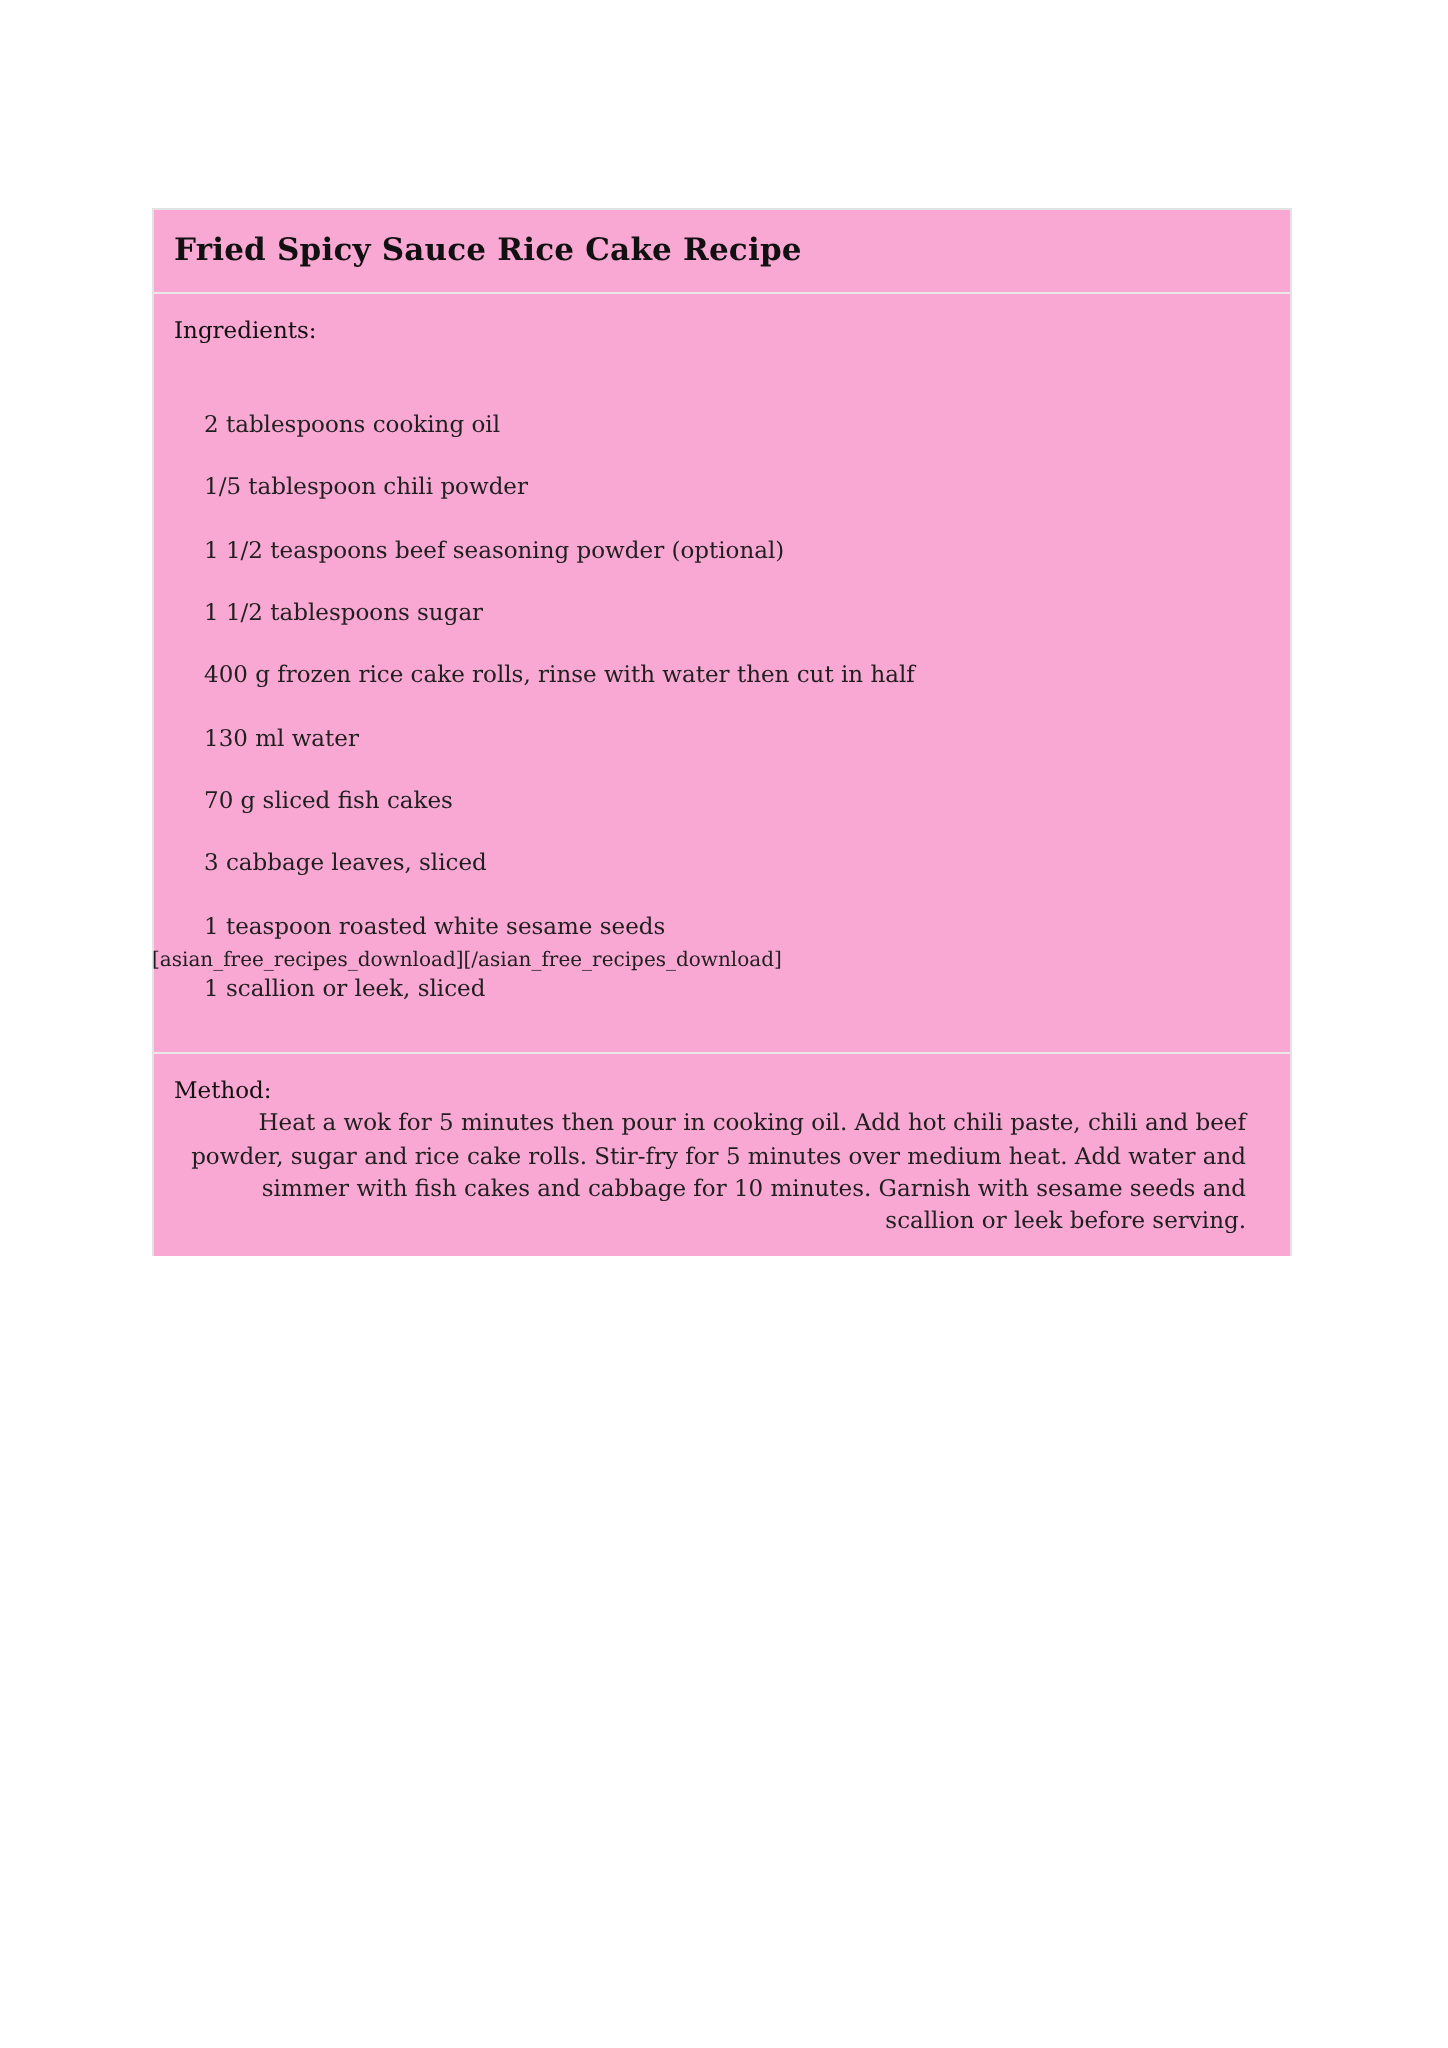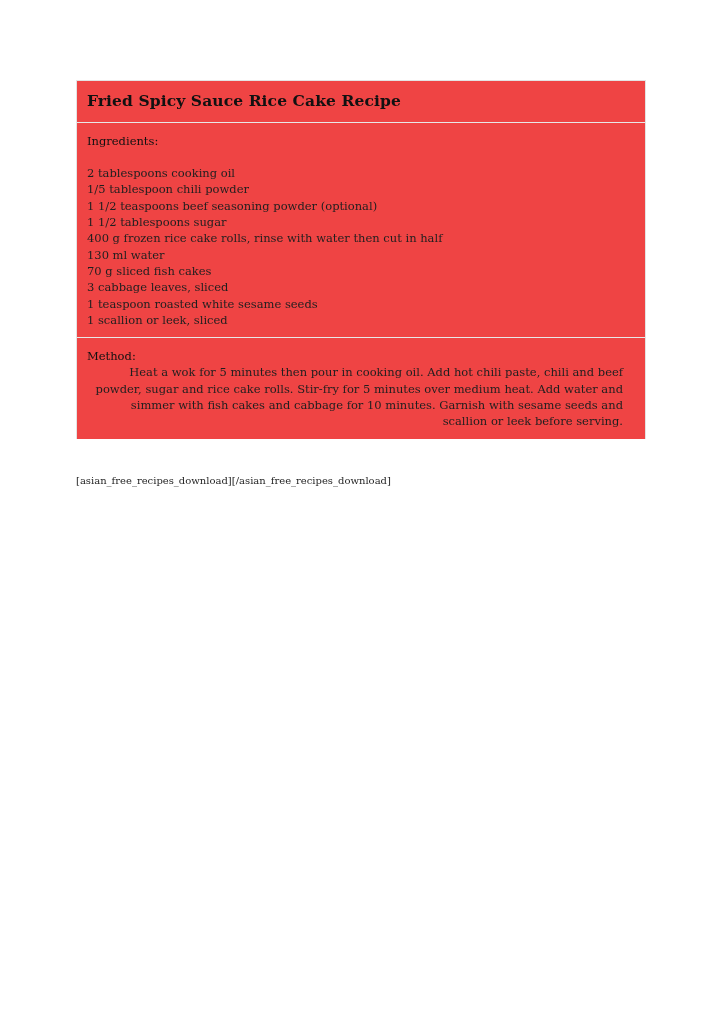--- a/index.html
+++ b/index.html
@@ -19,23 +19,23 @@
     position: relative;
     width: 724px;
     height: 1024px;
     background: #ffffff;
   }
 
   
   .recipe-card {
     position: absolute;
     left: 76px;
-    top: 80px;
+    top: 104px;
     width: 570px;
-    background: #ef4444;
+    background: #f9a8d4;
     border-left: 1px solid #e3e3e3;
     border-right: 1px solid #e3e3e3;
     border-top: 1px solid #e3e3e3;
     border-bottom: none;
     box-sizing: border-box;
   }
 
   .card-title {
     font-size: 15.5px;
     font-weight: bold;
@@ -69,21 +69,21 @@
 
   .ingredient-list {
     list-style: none;
     margin: 0;
     padding: 0;
   }
 
   .ingredient-list li {
     font-size: 11.5px;
     line-height: 16.3px;
-    margin: 0;
+    margin: 15px;
     padding: 0;
     color: #1f1f1f;
     white-space: nowrap;
   }
 
   .method-text {
     font-size: 11.5px;
     line-height: 16.3px;
     margin: 0;
     width: 536px;

